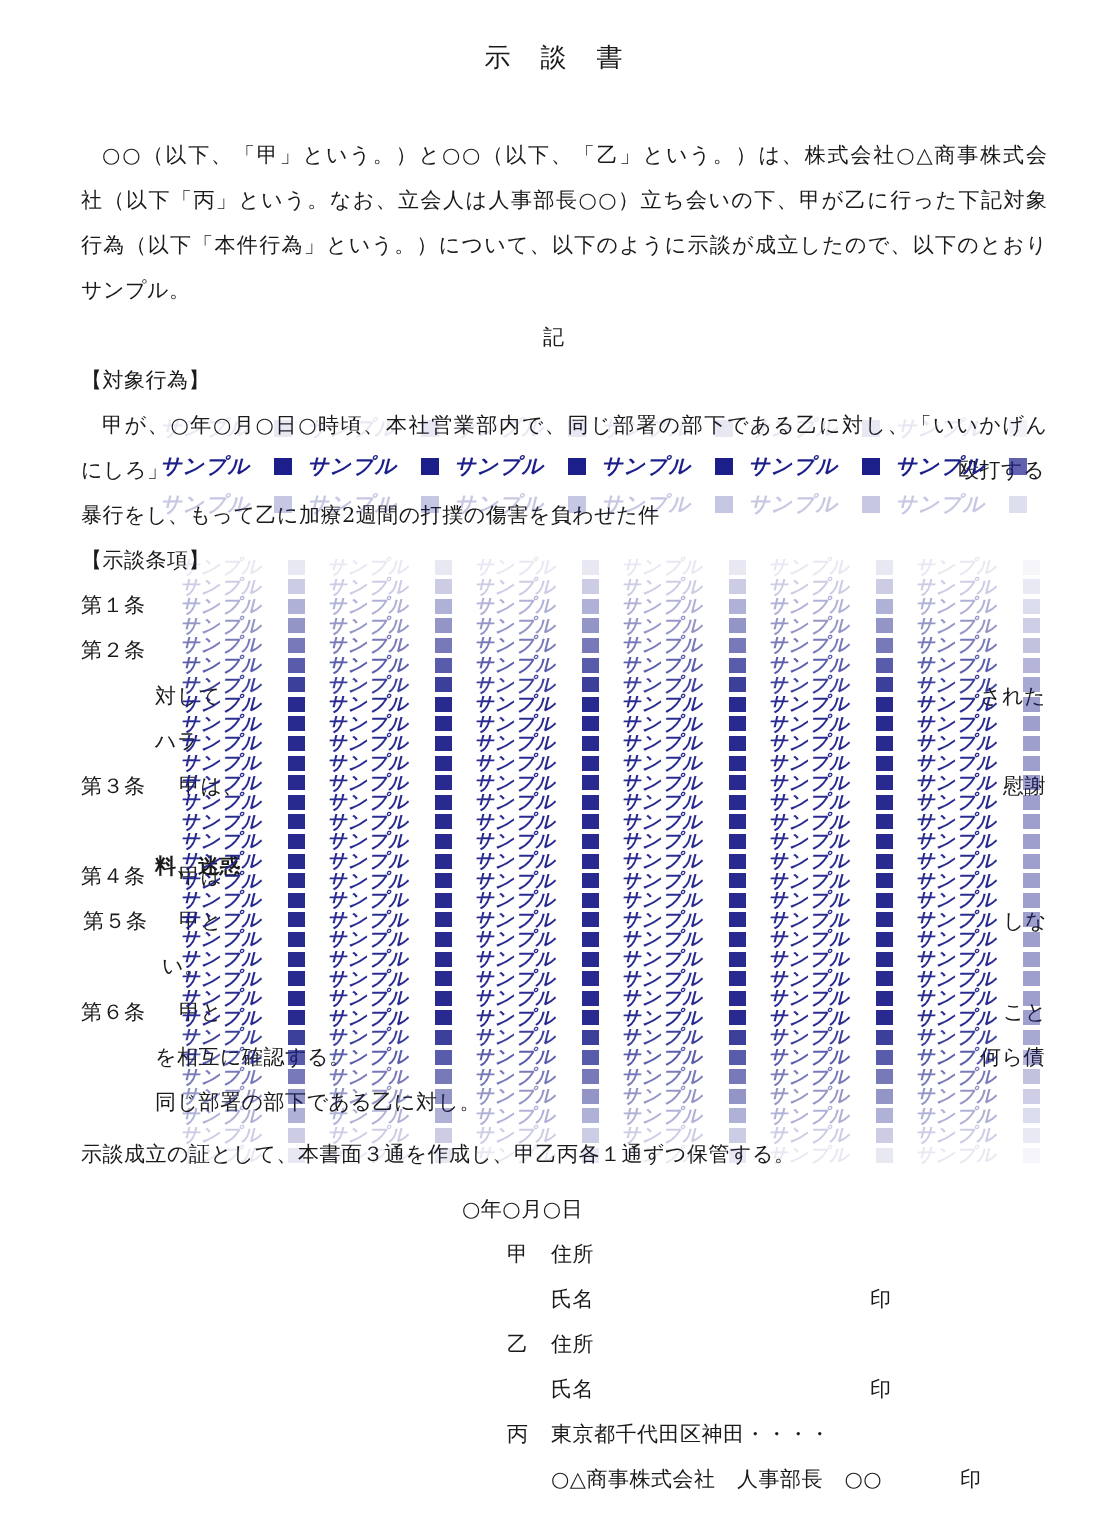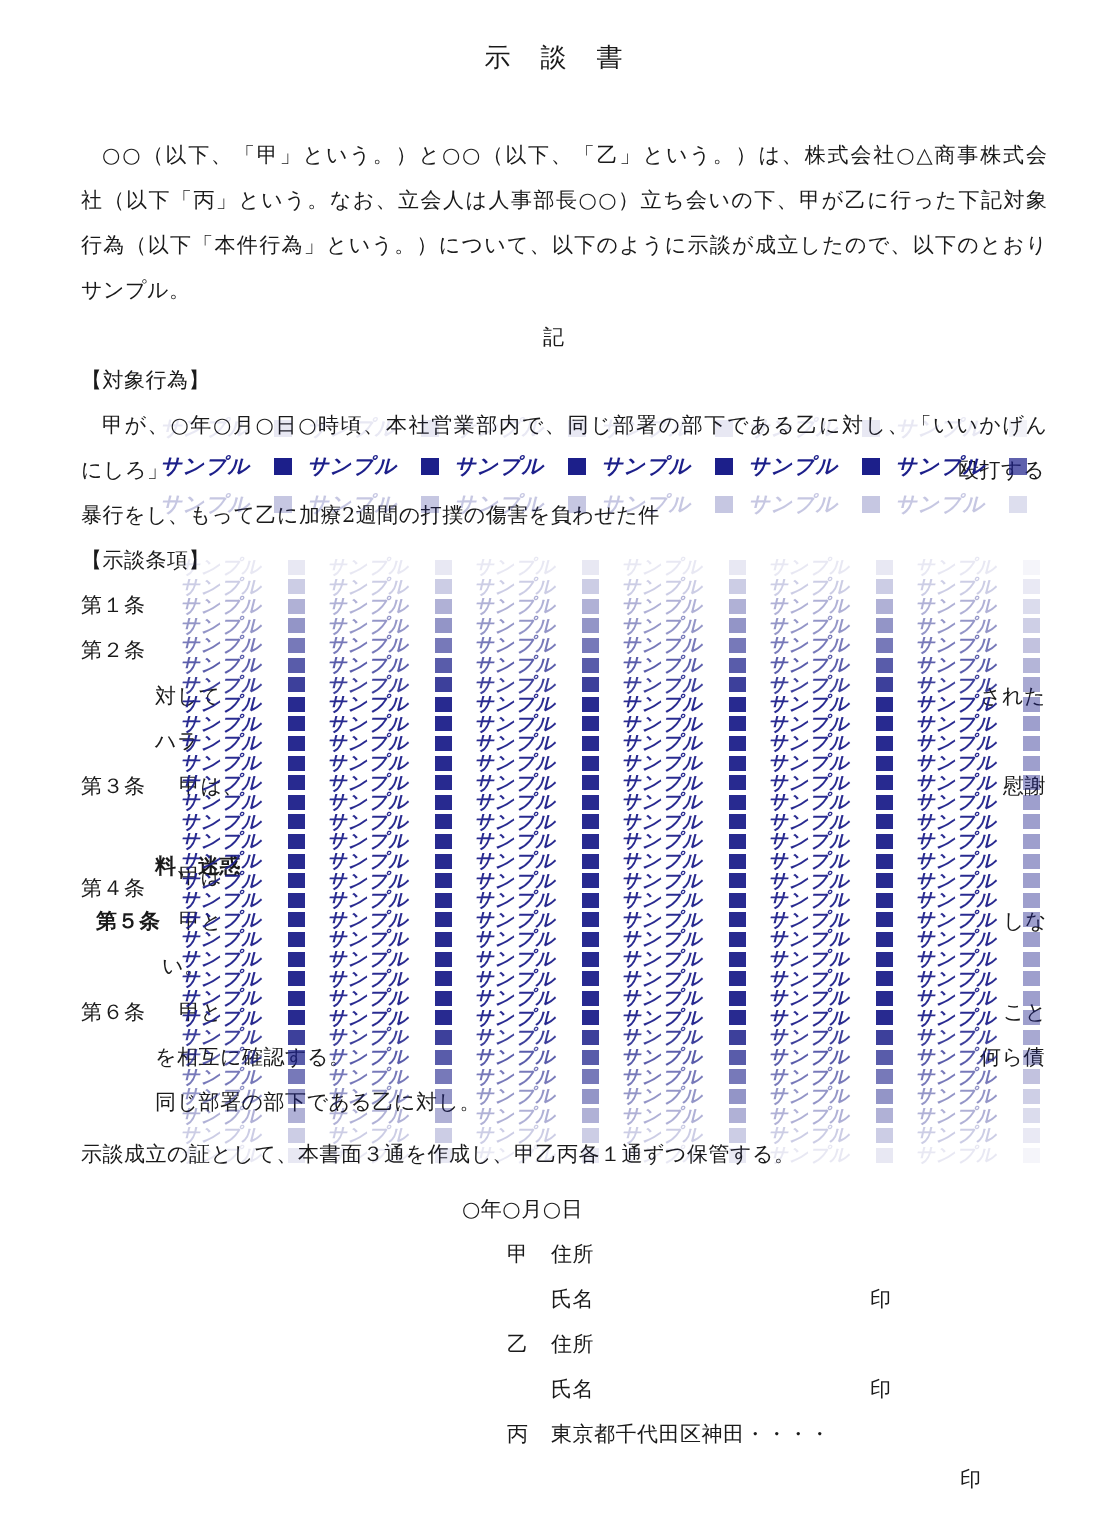--- a/index.html
+++ b/index.html
@@ -51,24 +51,24 @@
   <div class="t" style="top:638px; left:81px;">第２条</div>
   <div class="t" style="top:684px; left:155px;">対して</div>
   <div class="t" style="top:684px; left:980px;">された</div>
   <div class="t" style="top:729px; left:155px;">ハラ</div>
 
   <div class="t" style="top:774px; left:81px;">第３条</div>
   <div class="t" style="top:774px; left:179px;">甲は、</div>
   <div class="t" style="top:774px; left:1003px;">慰謝</div>
   <div class="t" style="top:854px; left:155px;font-weight:bold;">料、迷惑</div>
 
-  <div class="t" style="top:864px; left:81px;margin-top:12px;">第４条</div>
+  <div class="t" style="top:864px; left:81px;">第４条</div>
   <div class="t" style="top:864px; left:179px;">甲は</div>
 
-  <div class="t" style="top:909px; left:96px;font-weight:bold;">第５条</div>
+  <div class="t" style="top:909px; left:83px;">第５条</div>
   <div class="t" style="top:909px; left:179px;">甲と</div>
   <div class="t" style="top:909px; left:1003px;">しな</div>
   <div class="t" style="top:954px; left:162px;">い。</div>
 
   <div class="t" style="top:1000px; left:81px;">第６条</div>
   <div class="t" style="top:1000px; left:179px;">甲と</div>
   <div class="t" style="top:1000px; left:1003px;">こと</div>
   <div class="t" style="top:1045px; left:155px;">を相互に確認する。</div>
   <div class="t" style="top:1045px; left:980px;">何ら債</div>
   <div class="t" style="top:1090px; left:155px;">同じ部署の部下である乙に対し。</div>
@@ -82,20 +82,21 @@
   <div class="t" style="top:1287px; left:551px;">氏名</div>
   <div class="t" style="top:1287px; left:870px;">印</div>
 
   <div class="t" style="top:1332px; left:507px;">乙</div>
   <div class="t" style="top:1332px; left:551px;">住所</div>
   <div class="t" style="top:1377px; left:551px;">氏名</div>
   <div class="t" style="top:1377px; left:870px;">印</div>
 
   <div class="t" style="top:1422px; left:507px;">丙</div>
   <div class="t" style="top:1422px; left:551px;">東京都千代田区神田・・・・</div>
+  <div class="t" style="top:1467px; left:551px;">○△商事株式会社　人事部長　○○</div>
   <div class="t" style="top:1467px; left:960px;">印</div>
 
   <div id="wm-layer" class="wm" style="left:0; top:0; width:1107px; height:1535px;">
       <div class="wm-row band-top" style="top: 418px; left: 160px;">
         <span class="wm-cell">
           <span class="wm-word" style="color: rgba(28, 31, 138, 0.1);">サンプル</span>
           <span class="wm-sq" style="background: rgba(28, 31, 138, 0.1);"></span>
         </span>
         <span class="wm-cell">
           <span class="wm-word" style="color: rgba(28, 31, 138, 0.1);">サンプル</span>

